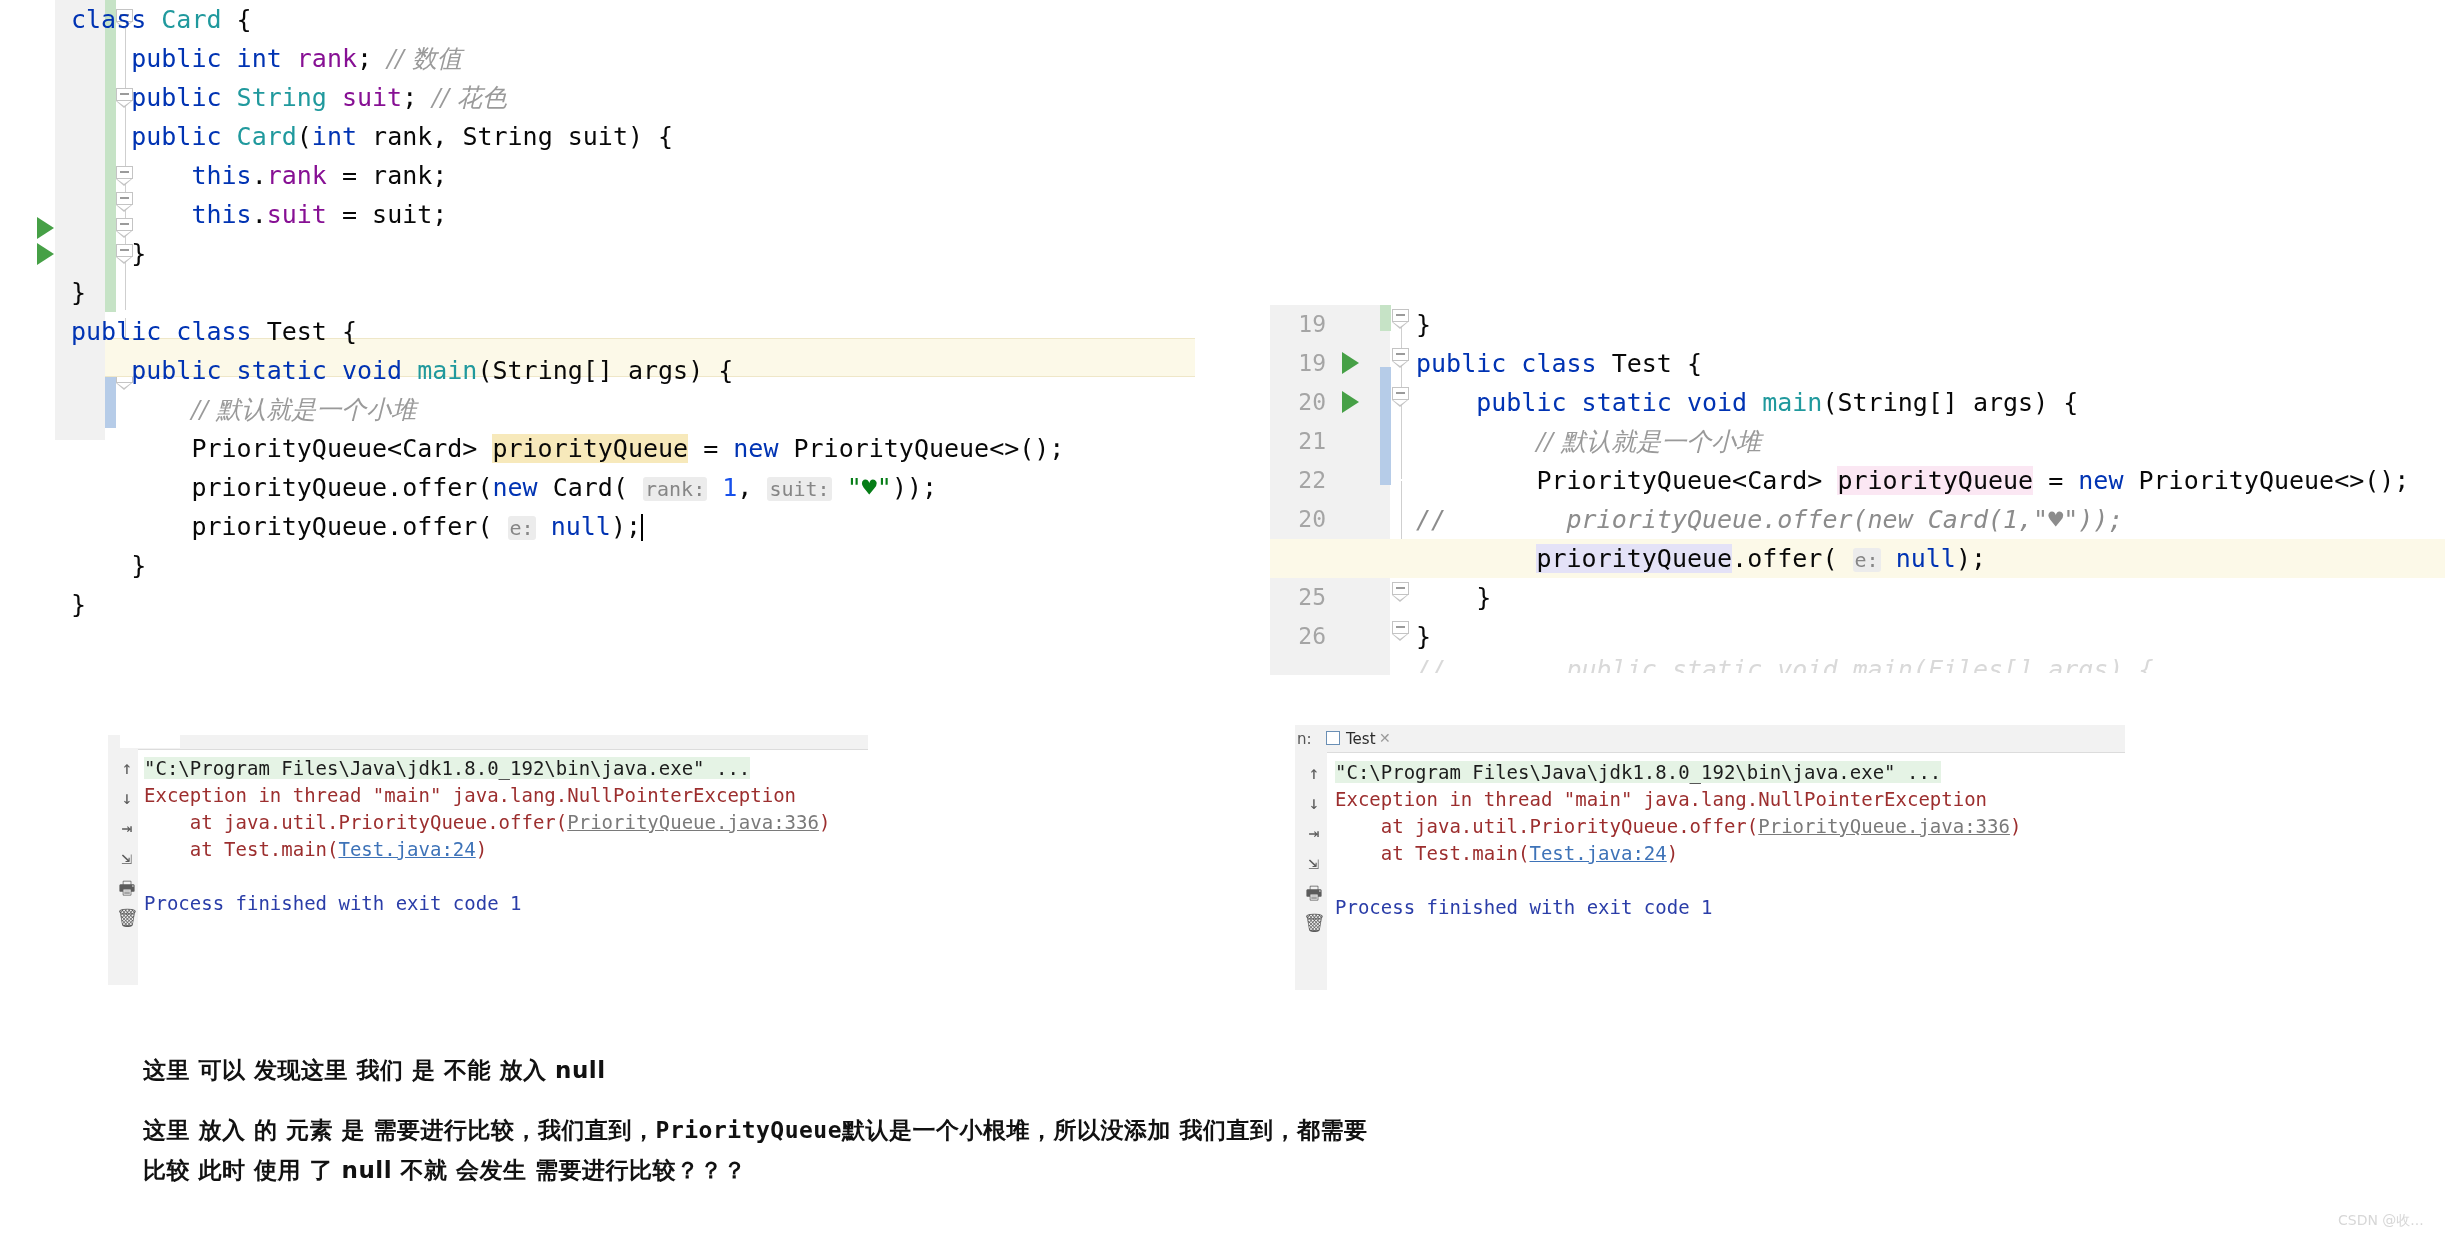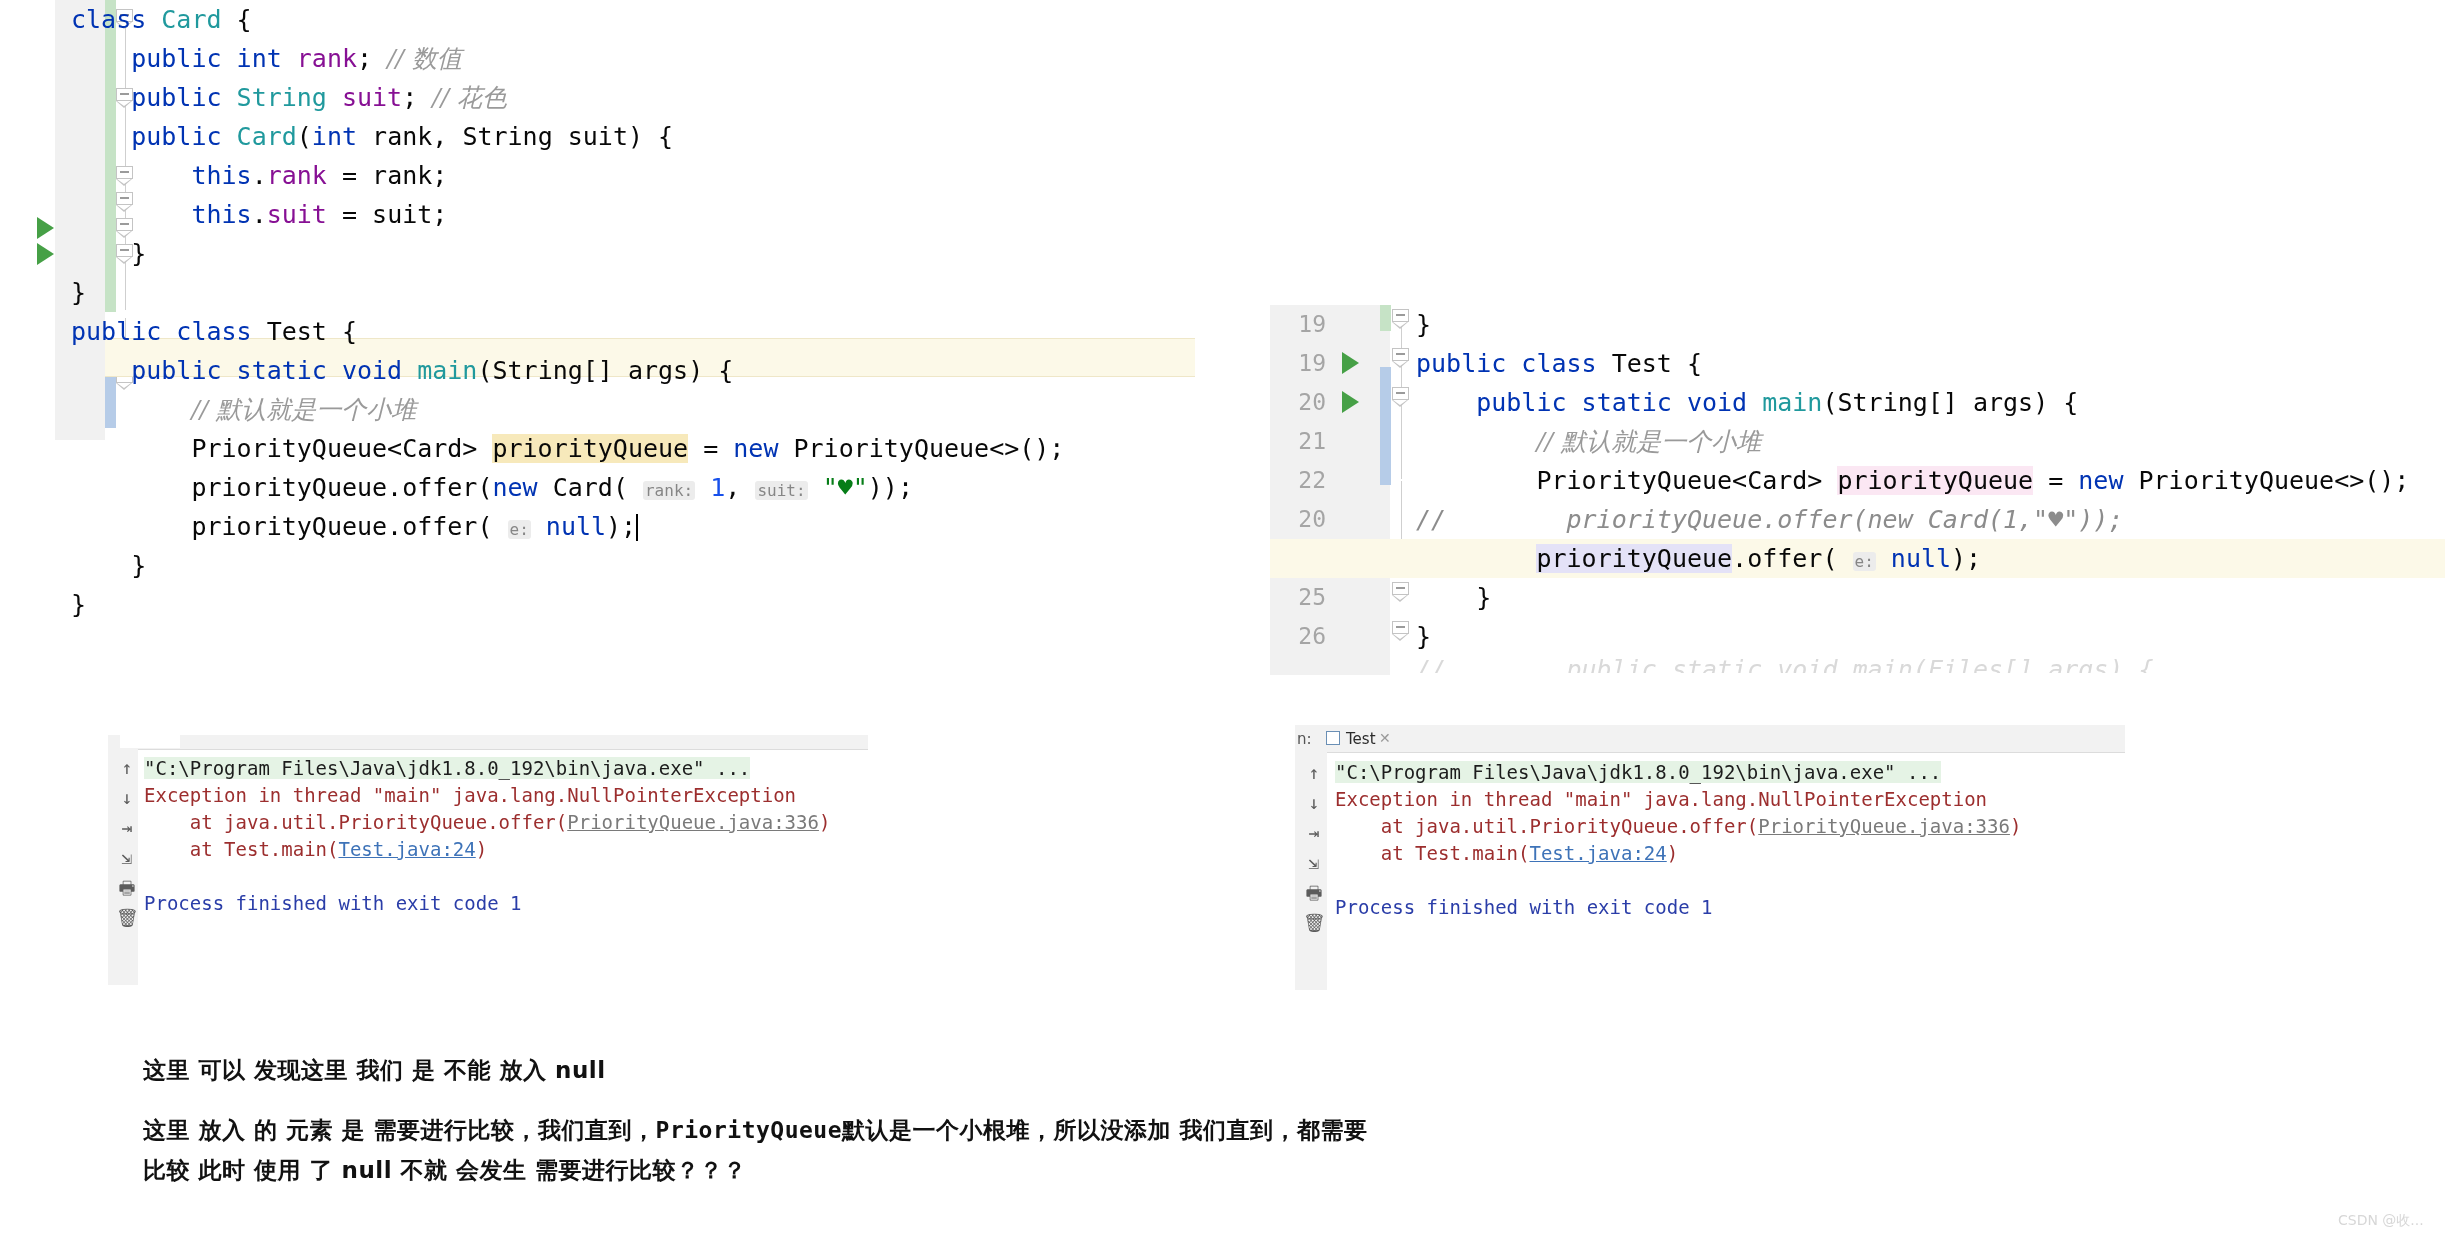--- a/index.html
+++ b/index.html
@@ -30,21 +30,21 @@
   .cline{height:39px;line-height:39px;font-size:25px;color:#080808;white-space:pre;position:relative;}
 
   
   .kw{color:#0033b3;}
   .cls{color:#20999d;}
   .fld{color:#871094;}
   .num{color:#1750eb;}
   .str{color:#067d17;}
   .cmt{color:#8c8c8c;font-style:italic;}
   .cmt-cn{color:#9a9a9a;font-style:italic;font-family:"DejaVu Serif","Liberation Serif",serif;}
-  .hint{color:#868686;background:#ececec;border-radius:3px;padding:0 2px;font-size:16px;}
+  .hint{color:#868686;background:#ececec;border-radius:3px;padding:0 2px;font-size:20px;}
   .ident{color:#080808;}
 
   .hl-yellow{background:#f7e9bb;}
   .hl-pink{background:#fbe7f3;}
   .hl-lav{background:#e4e2f7;}
   .caret{display:inline-block;width:2px;height:27px;background:#000;vertical-align:-6px;}
   .caret-pre{display:inline-block;width:0px;border-left:2px solid #000;height:27px;vertical-align:-6px;margin-right:-2px;}
 
   .rowhl{position:absolute;left:0;right:0;height:39px;background:#fcf9e8;}
   .rowhl-border{position:absolute;left:0;right:0;height:39px;background:#fcf9e8;border-top:1px solid #efe7c8;border-bottom:1px solid #efe7c8;box-sizing:border-box;}

